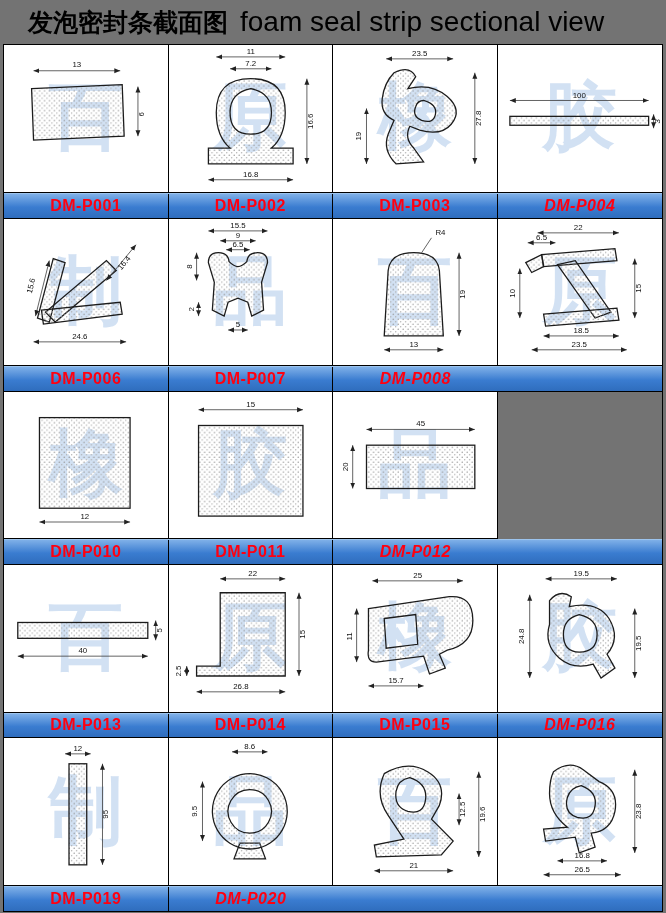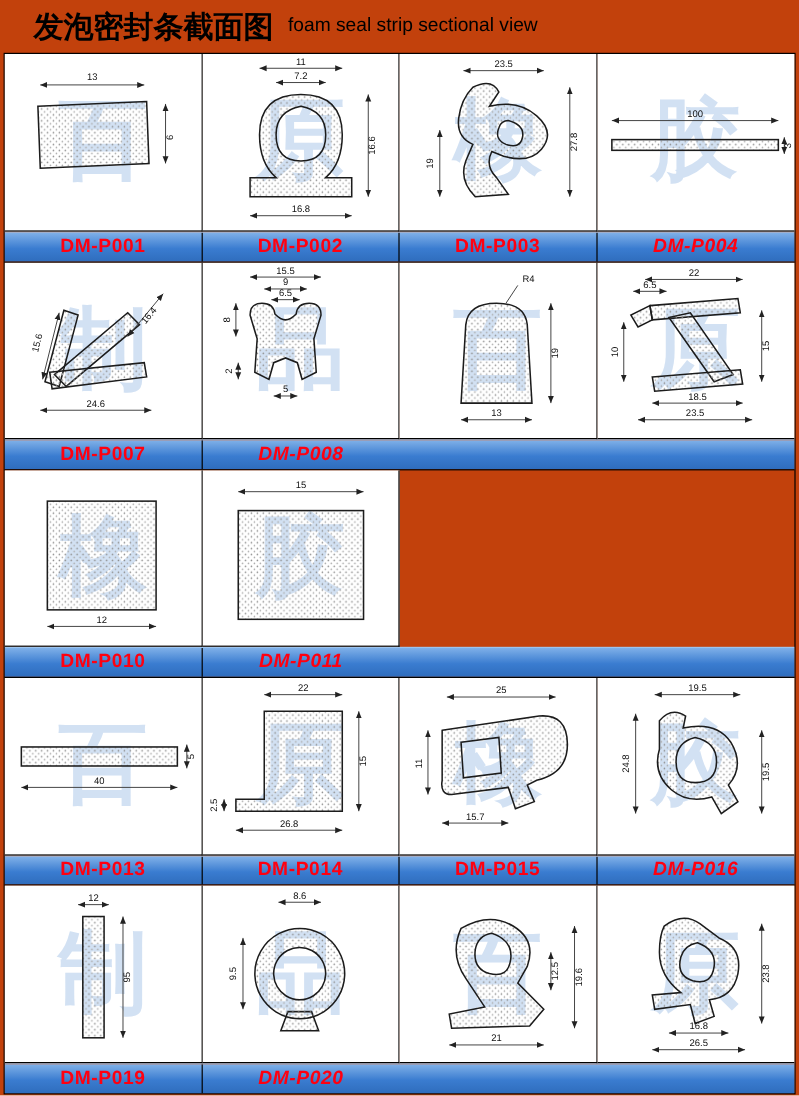--- a/index.html
+++ b/index.html
@@ -1,19 +1,19 @@
 <!DOCTYPE html>
 <html><head>
 <meta charset="utf-8">
 <style>
   html,body{margin:0;padding:0;background:#fff;}
-  .page{width:666px;height:913px;position:relative;background:#c2410c;font-family:"Liberation Sans",sans-serif;overflow:hidden;}
+  .page{width:666px;height:913px;position:relative;background:#737373;font-family:"Liberation Sans",sans-serif;overflow:hidden;}
   .title{height:44px;display:flex;align-items:center;padding-left:28px;gap:12px;}
   .title .zh{font-size:25px;font-weight:bold;color:#000;font-family:"DejaVu Serif",serif;}
-  .title .en{font-size:16px;color:#000;}
+  .title .en{font-size:28px;color:#000;}
   .grid{position:absolute;left:3px;right:3px;top:44px;bottom:1px;border:1px solid #000;display:flex;flex-direction:column;}
   .row-cells{flex:1 1 auto;display:grid;grid-template-columns:repeat(4,1fr);}
   .cell{position:relative;border-right:1px solid #000;border-bottom:1px solid #000;background:#fff;overflow:hidden;}
   .cell:nth-child(4n){border-right:none;}
   .wm{position:absolute;inset:0;display:flex;align-items:center;justify-content:center;font-size:74px;font-weight:bold;color:rgba(125,170,220,0.35);pointer-events:none;font-family:"DejaVu Serif",serif;}
   .cell svg{display:block;width:100%;height:100%;position:relative;}
   .row-labels{height:26px;display:grid;grid-template-columns:repeat(4,1fr);background:linear-gradient(180deg,#7fb0e8 0%,#3a7cd0 55%,#2f6dbd 100%);border-bottom:1px solid #000;border-top:1px solid #9cc4ee;}
   .grid .row-labels:last-child{border-bottom:none;}
   .label-cell{display:flex;align-items:center;justify-content:center;border-right:1px solid #000;}
   .label-cell:last-child{border-right:none;font-style:italic;}
@@ -171,20 +171,23 @@
           <text x="17" y="75" text-anchor="middle" transform="rotate(-90 17 75)">10</text>
           <line class="dl" x1="46" y1="118" x2="122" y2="118"></line>
           <text x="84" y="115" text-anchor="middle">18.5</text>
           <line class="dl" x1="34" y1="132" x2="130" y2="132"></line>
           <text x="82" y="129" text-anchor="middle">23.5</text>
         </svg>
       </div>
     </div>
     <div class="row-labels">
       <div class="label-cell">
+          <span class="code">DM-P006</span>
+        </div>
+      <div class="label-cell">
           <span class="code">DM-P007</span>
         </div>
       <div class="label-cell">
           <span class="code">DM-P008</span>
         </div>
     </div>
 
     <div class="row-cells">
       <div class="cell">
         <span class="wm">橡</span>
@@ -195,27 +198,40 @@
         </svg>
       </div>
       <div class="cell">
         <span class="wm">胶</span>
         <svg viewBox="0 0 166 148" preserveAspectRatio="none">
           <rect class="shape" x="30" y="34" width="106" height="92"></rect>
           <line class="dl" x1="30" y1="18" x2="136" y2="18"></line>
           <text x="83" y="15" text-anchor="middle">15</text>
         </svg>
       </div>
+      <div class="cell">
+        <span class="wm">品</span>
+        <svg viewBox="0 0 166 148" preserveAspectRatio="none">
+          <rect class="shape" x="34" y="54" width="110" height="44"></rect>
+          <line class="dl" x1="34" y1="38" x2="144" y2="38"></line>
+          <text x="89" y="35" text-anchor="middle">45</text>
+          <line class="dl" x1="20" y1="54" x2="20" y2="98"></line>
+          <text x="15" y="76" text-anchor="middle" transform="rotate(-90 15 76)">20</text>
+        </svg>
+      </div>
     </div>
     <div class="row-labels">
       <div class="label-cell">
           <span class="code">DM-P010</span>
         </div>
       <div class="label-cell">
           <span class="code">DM-P011</span>
+        </div>
+      <div class="label-cell">
+          <span class="code">DM-P012</span>
         </div>
     </div>
 
     <div class="row-cells">
       <div class="cell">
         <span class="wm">百</span>
         <svg viewBox="0 0 166 148" preserveAspectRatio="none">
           <rect class="shape" x="14" y="58" width="132" height="16"></rect>
           <line class="dl" x1="154" y1="56" x2="154" y2="76"></line>
           <text x="160" y="66" text-anchor="middle" transform="rotate(-90 160 66)">5</text>

